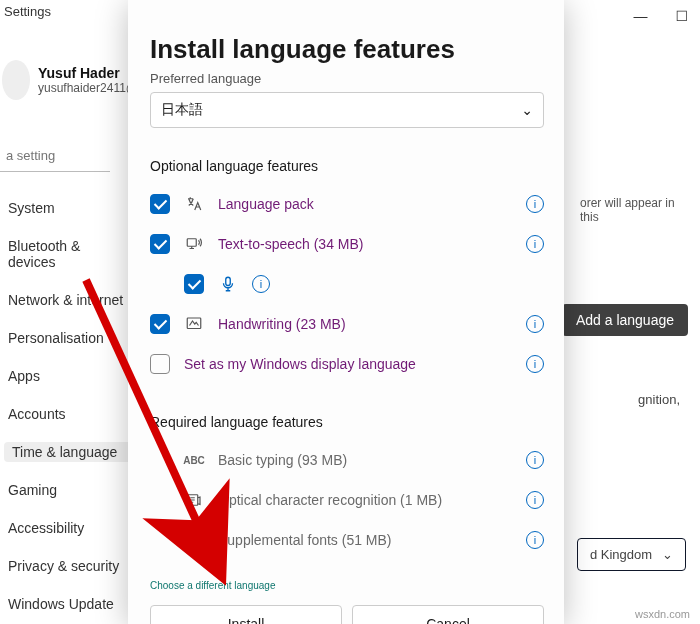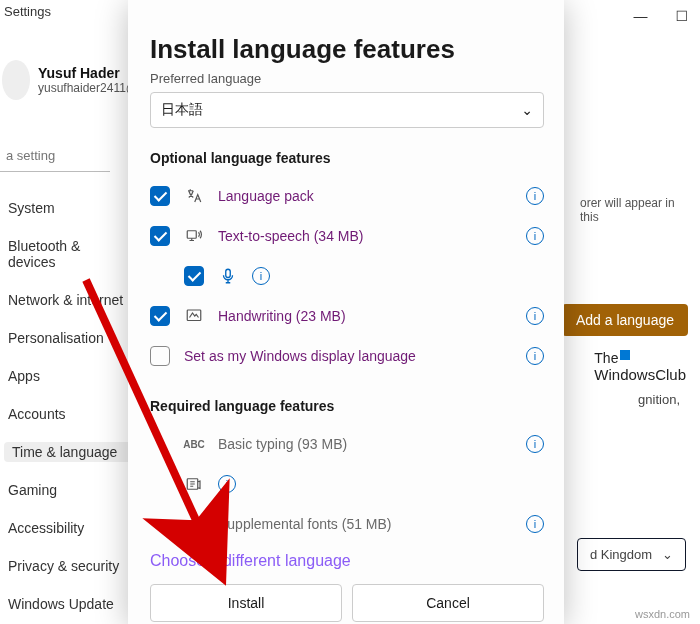--- a/index.html
+++ b/index.html
@@ -7,45 +7,45 @@
   .bg { position: absolute; inset: 0; background: #fff; }
   .topbar { position:absolute; top:4px; left:4px; font-size:13px; color:#333;}
   .winbtns { position:absolute; top:8px; right:12px; display:flex; gap:28px; font-size:14px; color:#333;}
   .user { position:absolute; top:60px; left:2px; display:flex; align-items:center; gap:8px; padding-left:0;}
   .avatar { width:28px; height:40px; border-radius:50%; background:#eee; }
   .user-name { font-weight:600; font-size:14px; color:#111;}
   .user-email { font-size:12px; color:#555;}
   .search { position:absolute; top:140px; left:0; width:110px; height:32px; border:none; background:#fff; border-bottom:1px solid #bbb; font-size:13px; padding:4px 6px; color:#666;}
   .nav { position:absolute; top:200px; left:8px; width:120px; display:flex; flex-direction:column; gap:22px; font-size:14px; color:#333;}
   .nav div.sel { font-weight:400; background:#eee; border-radius:4px; padding:2px 8px; margin:-2px -4px;}
-  .addlang { position:absolute; top:304px; right:12px; background:#a16207; color:#fff; padding:8px 14px; border:none; border-radius:4px; font-size:14px;}
+  .addlang { position:absolute; top:304px; right:12px; background:#404040; color:#fff; padding:8px 14px; border:none; border-radius:4px; font-size:14px;}
   .rightinfo { position:absolute; top:196px; right:10px; font-size:12px; color:#555; width:110px; text-align:left;}
   .wclub { position:absolute; top:350px; right:14px; font-size:13px; color:#222;}
   .wclub .t { font-size:14px;}
   .wclub .w { font-size:15px;}
   .wclub .sq { display:inline-block; width:10px; height:10px; background:#0078d4; vertical-align:top; margin-left:2px;}
   .gnition { position:absolute; top:392px; right:20px; font-size:13px; color:#444;}
   .country { position:absolute; top:538px; right:14px; border:1px solid #0f172a; border-radius:4px; padding:8px 12px; font-size:13px; color:#444; background:#fff; display:flex; align-items:center; gap:10px;}
   .brand { position:absolute; bottom:4px; right:10px; font-size:11px; color:#999;}
   
   .dialog { position:absolute; top:0; left:128px; width:436px; height:624px; background:#fdfdfd; box-shadow:0 4px 30px rgba(0,0,0,.25); padding:30px 20px 14px 22px; font-size:14px; }
   .dialog h1 { font-size:26px; font-weight:600; margin:4px 0 6px 0;}
   .sub { font-size:13px; color:#555; margin-bottom:6px;}
   .select { width:100%; border:1px solid #ccc; border-radius:4px; padding:8px 10px; font-size:14px; display:flex; justify-content:space-between; align-items:center; background:#fff;}
-  .section { font-weight:700; font-size:14px; margin-top:22px; margin-bottom:10px;}
+  .section { font-weight:400; font-size:14px; margin-top:30px; margin-bottom:10px;}
   .row { display:flex; align-items:center; gap:14px; padding:10px 0; position:relative;}
   .chk { width:20px; height:20px; border-radius:4px; border:1px solid #888; flex:none; display:flex; align-items:center; justify-content:center;}
   .chk.on { background:#0067c0; border-color:#0067c0;}
   .chk.on::after { content:""; width:5px; height:10px; border:solid #fff; border-width:0 2px 2px 0; transform:rotate(45deg); margin-top:-2px;}
   .ico { width:20px; height:20px; color:#555; flex:none; display:flex; align-items:center; justify-content:center;}
   .ico.blue { color:#0067c0;}
   .lbl { flex:1; color:#701a75;}
   .lbl.muted { color:#6a6a6a;}
   .info { width:18px; height:18px; border:1.4px solid #0067c0; border-radius:50%; color:#0067c0; font-size:11px; display:flex; align-items:center; justify-content:center; flex:none;}
-  .link { color:#8b5cf6; font-size:16px; margin-top:8px; cursor:pointer;}
+  .link { color:#0f766e; font-size:10px; margin-top:20px; cursor:pointer;}
   .btns { display:flex; gap:10px; margin-top:14px;}
   .btn { flex:1; padding:10px 0; border:1px solid #ccc; background:#fff; border-radius:4px; font-size:14px; text-align:center; cursor:pointer;}
   
   .arrow { position:absolute; top:280px; left:86px; width:140px; height:280px; pointer-events:none;}
   svg { overflow:visible;}
 </style>
 </head>
 <body>
 
 <div class="bg">
@@ -70,24 +70,20 @@
     <div>Apps</div>
     <div>Accounts</div>
     <div class="sel">Time &amp; language</div>
     <div>Gaming</div>
     <div>Accessibility</div>
     <div>Privacy &amp; security</div>
     <div>Windows Update</div>
   </div>
   <div class="rightinfo">orer will appear in this</div>
   <button class="addlang">Add a language</button>
-  <div class="wclub">
-    <span class="t">The</span><span class="sq"></span><br>
-    <span class="w">WindowsClub</span>
-  </div>
   <div class="gnition">gnition,</div>
   <div class="country">
     <span>d Kingdom</span>
     <span>⌄</span>
   </div>
   <div class="brand">wsxdn.com</div>
 </div>
 
 <div class="dialog">
   <h1>Install language features</h1>
@@ -160,20 +156,21 @@
     <div class="info">i</div>
   </div>
   <div class="row">
     <div style="width:20px"></div>
     <div class="ico">
         <svg width="18" height="18" viewBox="0 0 24 24" fill="none" stroke="currentColor" stroke-width="1.6">
           <rect x="3" y="5" width="14" height="14" rx="1"></rect>
           <path d="M7 9h6M7 12h6M7 15h4M17 9l3-1v10l-3-1"></path>
         </svg>
       </div>
+    <div class="lbl muted">Optical character recognition (1 MB)</div>
     <div class="info">i</div>
   </div>
   <div class="row">
     <div style="width:20px"></div>
     <div class="ico" style="font-family:serif;color:#666">
         <span style="font-size:13px">A</span>
         <span style="font-size:9px">A</span>
       </div>
     <div class="lbl muted">Supplemental fonts (51 MB)</div>
     <div class="info">i</div>

